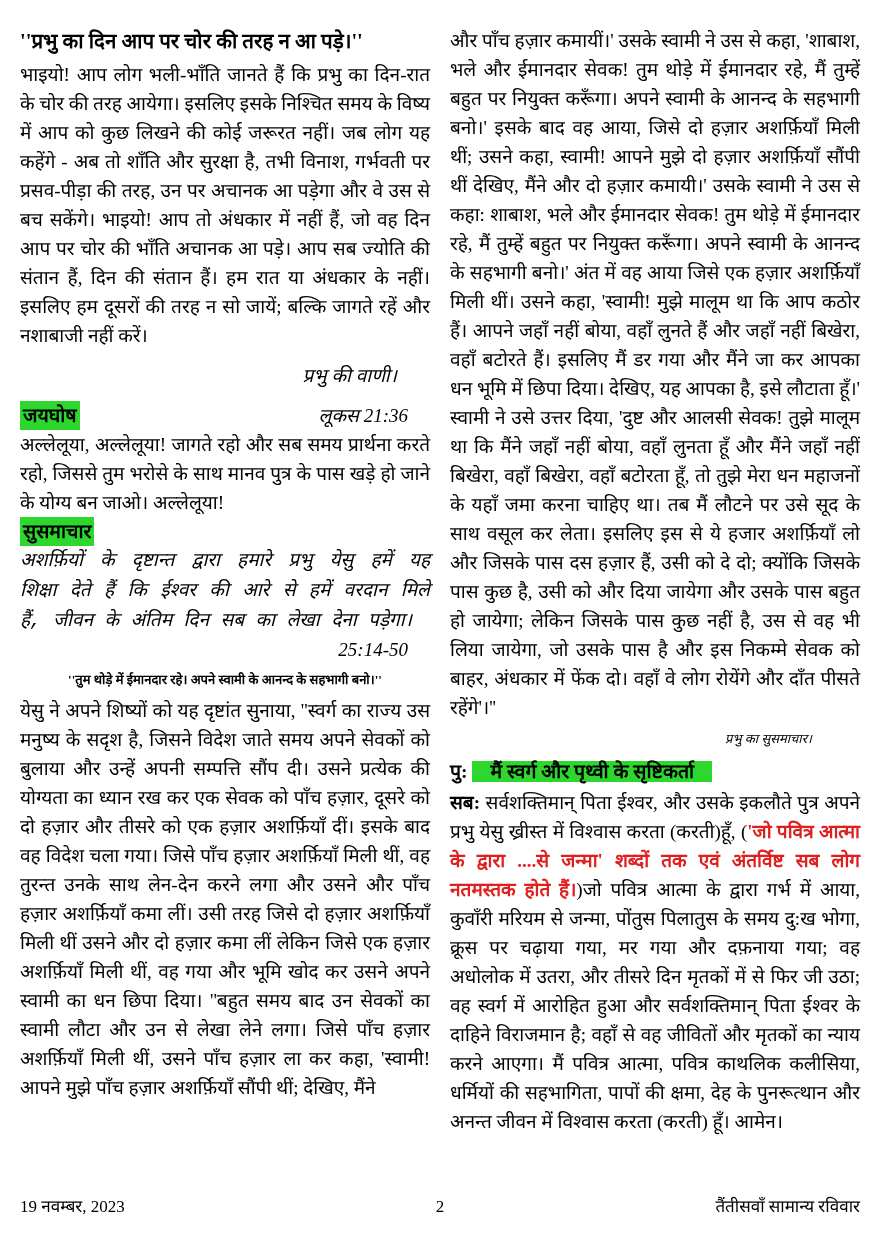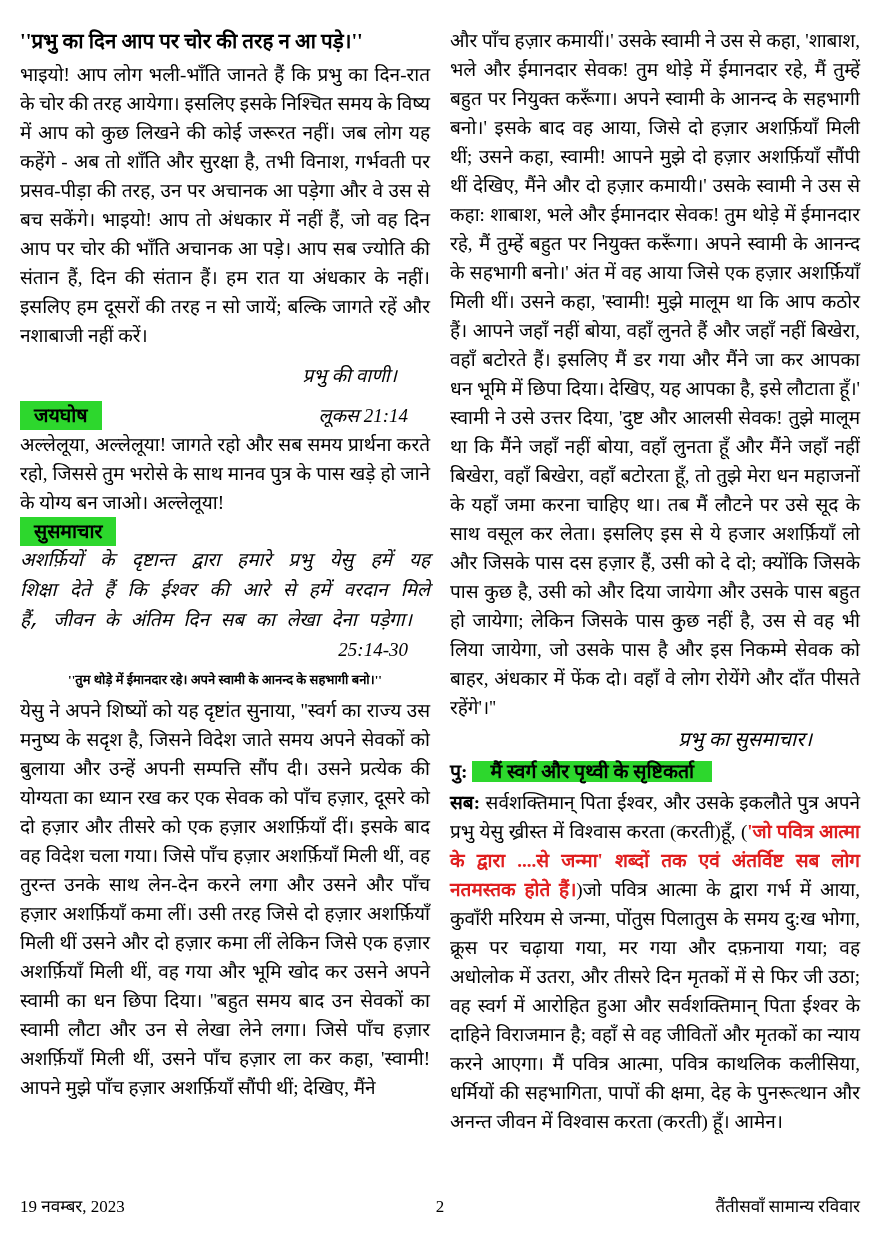--- a/index.html
+++ b/index.html
@@ -41,21 +41,21 @@
     display:flex;
     justify-content:space-between;
     align-items:baseline;
     line-height:29px;
     margin:0;
   }
   .green-label{
     background:#2dd72d;
     font-weight:bold;
     font-size:19.5px;
-    padding:0 14px;
+    padding:0 3px;
     display:inline-block;
   }
   .ref-italic{
     font-style:italic;
     font-size:19px;
     padding-right:22px;
   }
   .intro-italic{
     font-style:italic;
     font-size:19px;
@@ -74,21 +74,21 @@
   }
   .gospel-subtitle{
     font-weight:bold;
     font-size:13px;
     line-height:29px;
     text-align:center;
     margin:2px 0 2px 0;
   }
   .gospel-closing{
     font-style:italic;
-    font-size:20px;
+    font-size:13px;
     line-height:30px;
     text-align:right;
     padding-right:48px;
     margin:2px 0 0 0;
   }
   .creed-heading-row{
     font-weight:bold;
     font-size:19.5px;
     line-height:31px;
     margin:2px 0 1px 0;
@@ -116,30 +116,30 @@
 <div class="page">
   <div class="cols">
 
     <div class="col">
       <p class="reading-title">''प्रभु का दिन आप पर चोर की तरह न आ पड़े।''</p>
       <p class="body-text">भाइयो! आप लोग भली-भाँति जानते हैं कि प्रभु का दिन-रात के चोर की तरह आयेगा। इसलिए इसके निश्चित समय के विष्य में आप को कुछ लिखने की कोई जरूरत नहीं। जब लोग यह कहेंगे - अब तो शाँति और सुरक्षा है, तभी विनाश, गर्भवती पर प्रसव-पीड़ा की तरह, उन पर अचानक आ पड़ेगा और वे उस से बच सकेंगे। भाइयो! आप तो अंधकार में नहीं हैं, जो वह दिन आप पर चोर की भाँति अचानक आ पड़े। आप सब ज्योति की संतान हैं, दिन की संतान हैं। हम रात या अंधकार के नहीं। इसलिए हम दूसरों की तरह न सो जायें; बल्कि जागते रहें और नशाबाजी नहीं करें।</p>
       <p class="closing-line">प्रभु की वाणी।</p>
 
       <div class="label-row">
         <span class="green-label">जयघोष</span>
-        <span class="ref-italic">लूकस 21:14</span>
+        <span class="ref-italic">लूकस 21:36</span>
       </div>
       <p class="body-text">अल्लेलूया, अल्लेलूया! जागते रहो और सब समय प्रार्थना करते रहो, जिससे तुम भरोसे के साथ मानव पुत्र के पास खड़े हो जाने के योग्य बन जाओ।  अल्लेलूया!</p>
 
       <div class="label-row">
         <span class="green-label">सुसमाचार</span>
       </div>
       <p class="intro-italic">अशर्फ़ियों के दृष्टान्त द्वारा हमारे प्रभु येसु हमें यह शिक्षा देते हैं कि ईश्वर की आरे से हमें वरदान मिले हैं, जीवन के अंतिम दिन सब का लेखा देना पड़ेगा।</p>
 
-      <div class="gospel-ref-row">25:14-30</div>
+      <div class="gospel-ref-row">25:14-50</div>
 
       <p class="gospel-subtitle">''तुम थोड़े में ईमानदार रहे। अपने स्वामी के आनन्द के सहभागी बनो।''</p>
       <p class="body-text">येसु ने अपने शिष्यों को यह दृष्टांत सुनाया, ''स्वर्ग का राज्य उस मनुष्य के सदृश है, जिसने विदेश जाते समय अपने सेवकों को बुलाया और उन्हें अपनी सम्पत्ति सौंप दी। उसने प्रत्येक की योग्यता का ध्यान रख कर एक सेवक को पाँच हज़ार, दूसरे को दो हज़ार और तीसरे को एक हज़ार अशर्फ़ियाँ दीं। इसके बाद वह विदेश चला गया। जिसे पाँच हज़ार अशर्फ़ियाँ मिली थीं, वह तुरन्त उनके साथ लेन-देन करने लगा और उसने और पाँच हज़ार अशर्फ़ियाँ कमा लीं। उसी तरह जिसे दो हज़ार अशर्फ़ियाँ मिली थीं उसने और दो हज़ार कमा लीं लेकिन जिसे एक हज़ार अशर्फ़ियाँ मिली थीं, वह गया और भूमि खोद कर उसने अपने स्वामी का धन छिपा दिया। ''बहुत समय बाद उन सेवकों का स्वामी लौटा और उन से लेखा लेने लगा। जिसे पाँच हज़ार अशर्फ़ियाँ मिली थीं, उसने पाँच हज़ार ला कर कहा, 'स्वामी! आपने मुझे पाँच हज़ार अशर्फ़ियाँ सौंपी थीं; देखिए, मैंने</p>
     </div>
 
     <div class="col">
       <p class="body-text">और पाँच हज़ार कमायीं।' उसके स्वामी ने उस से कहा, 'शाबाश, भले और ईमानदार सेवक!  तुम थोड़े में ईमानदार रहे, मैं तुम्हें बहुत पर नियुक्त करूँगा। अपने स्वामी के आनन्द के सहभागी बनो।' इसके बाद वह आया, जिसे दो हज़ार अशर्फ़ियाँ मिली थीं; उसने कहा, स्वामी! आपने मुझे दो हज़ार अशर्फ़ियाँ सौंपी थीं देखिए, मैंने और दो हज़ार कमायी।' उसके स्वामी ने उस से कहा: शाबाश, भले और ईमानदार सेवक! तुम थोड़े में ईमानदार रहे, मैं तुम्हें बहुत पर नियुक्त करूँगा। अपने स्वामी के आनन्द के सहभागी बनो।' अंत में वह आया जिसे एक हज़ार अशर्फ़ियाँ मिली थीं। उसने कहा, 'स्वामी! मुझे मालूम था कि आप कठोर हैं। आपने जहाँ नहीं बोया, वहाँ लुनते हैं और जहाँ नहीं बिखेरा, वहाँ बटोरते हैं। इसलिए मैं डर गया और मैंने जा कर आपका धन भूमि में छिपा दिया। देखिए, यह आपका है, इसे लौटाता हूँ।' स्वामी ने उसे उत्तर दिया, 'दुष्ट और आलसी सेवक! तुझे मालूम था कि मैंने जहाँ नहीं बोया, वहाँ लुनता हूँ और मैंने जहाँ नहीं बिखेरा, वहाँ बिखेरा, वहाँ बटोरता हूँ, तो तुझे मेरा धन महाजनों के यहाँ जमा करना चाहिए था। तब मैं लौटने पर उसे सूद के साथ वसूल कर लेता। इसलिए इस से ये हजार अशर्फ़ियाँ लो और जिसके पास दस हज़ार हैं, उसी को दे दो; क्योंकि जिसके पास कुछ है, उसी को और दिया जायेगा और उसके पास बहुत हो जायेगा; लेकिन जिसके पास कुछ नहीं है, उस से वह भी लिया जायेगा, जो उसके पास है और इस निकम्मे सेवक को बाहर, अंधकार में फेंक दो। वहाँ वे लोग रोयेंगे और दाँत पीसते रहेंगे'।''</p>
       <p class="gospel-closing">प्रभु का सुसमाचार।</p>
 
       <div class="creed-heading-row">

